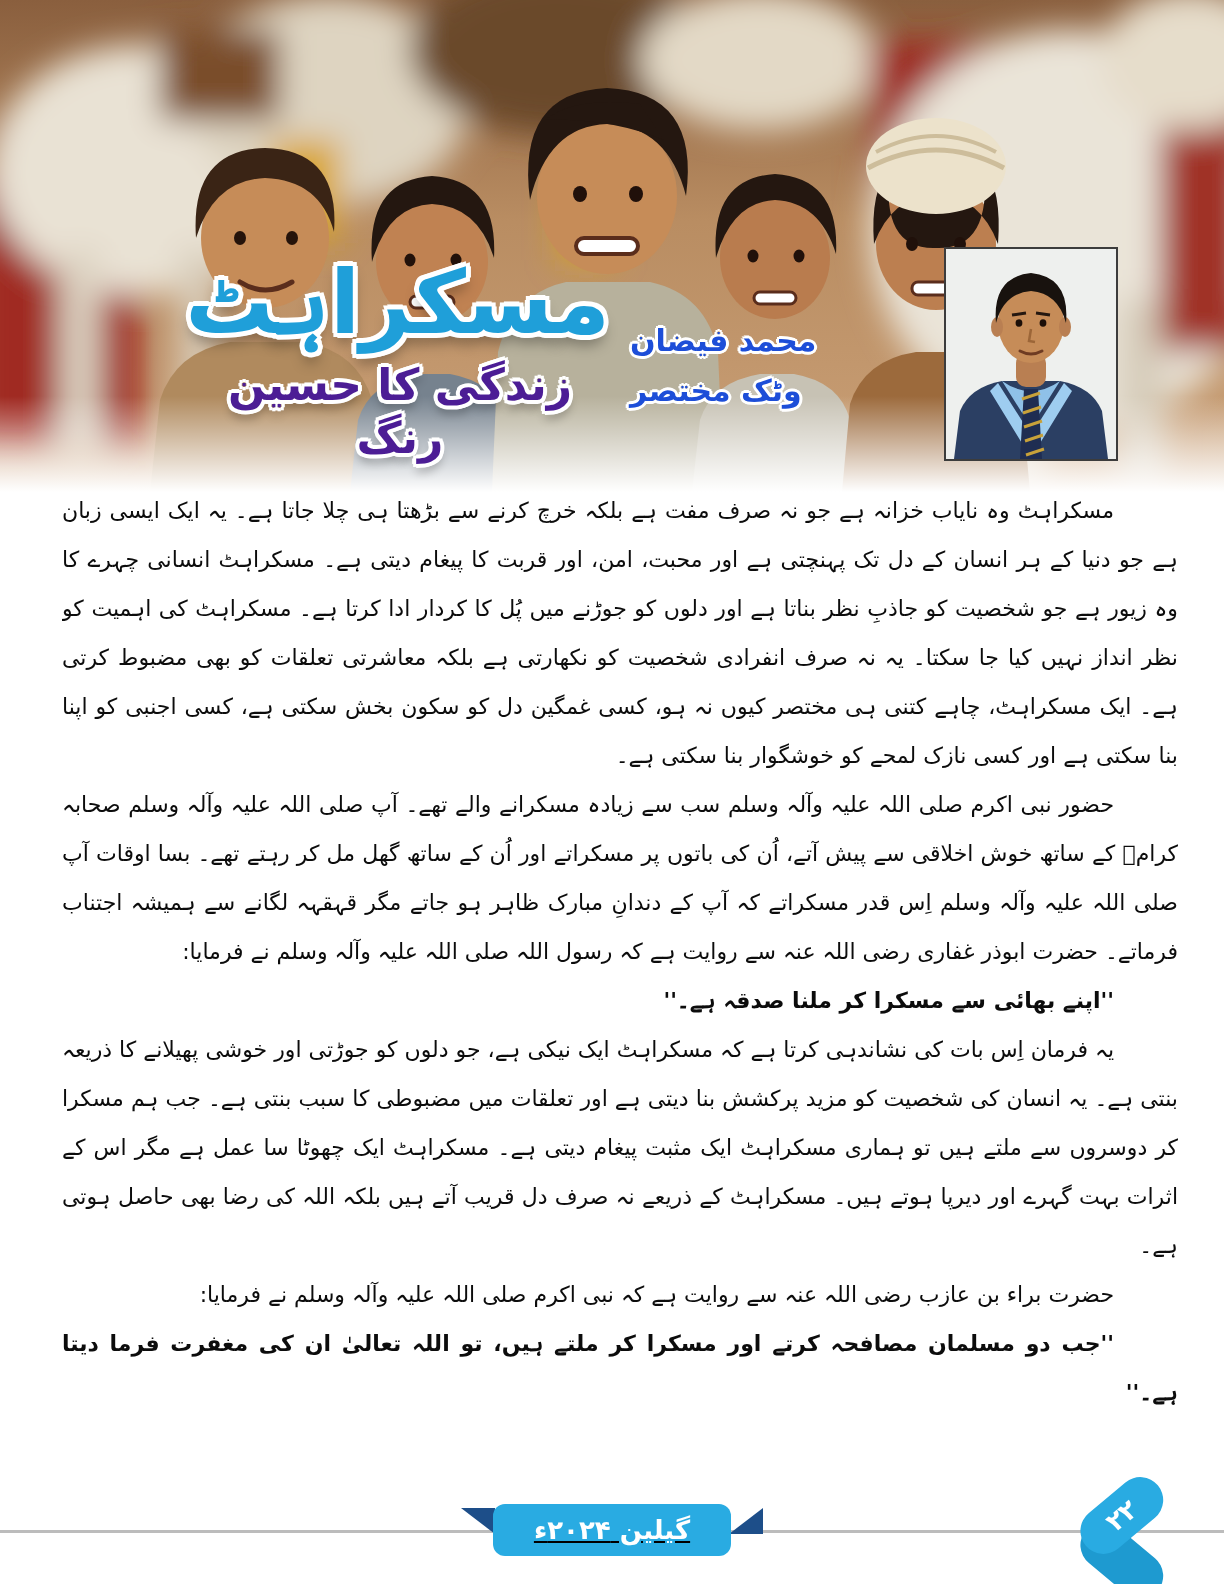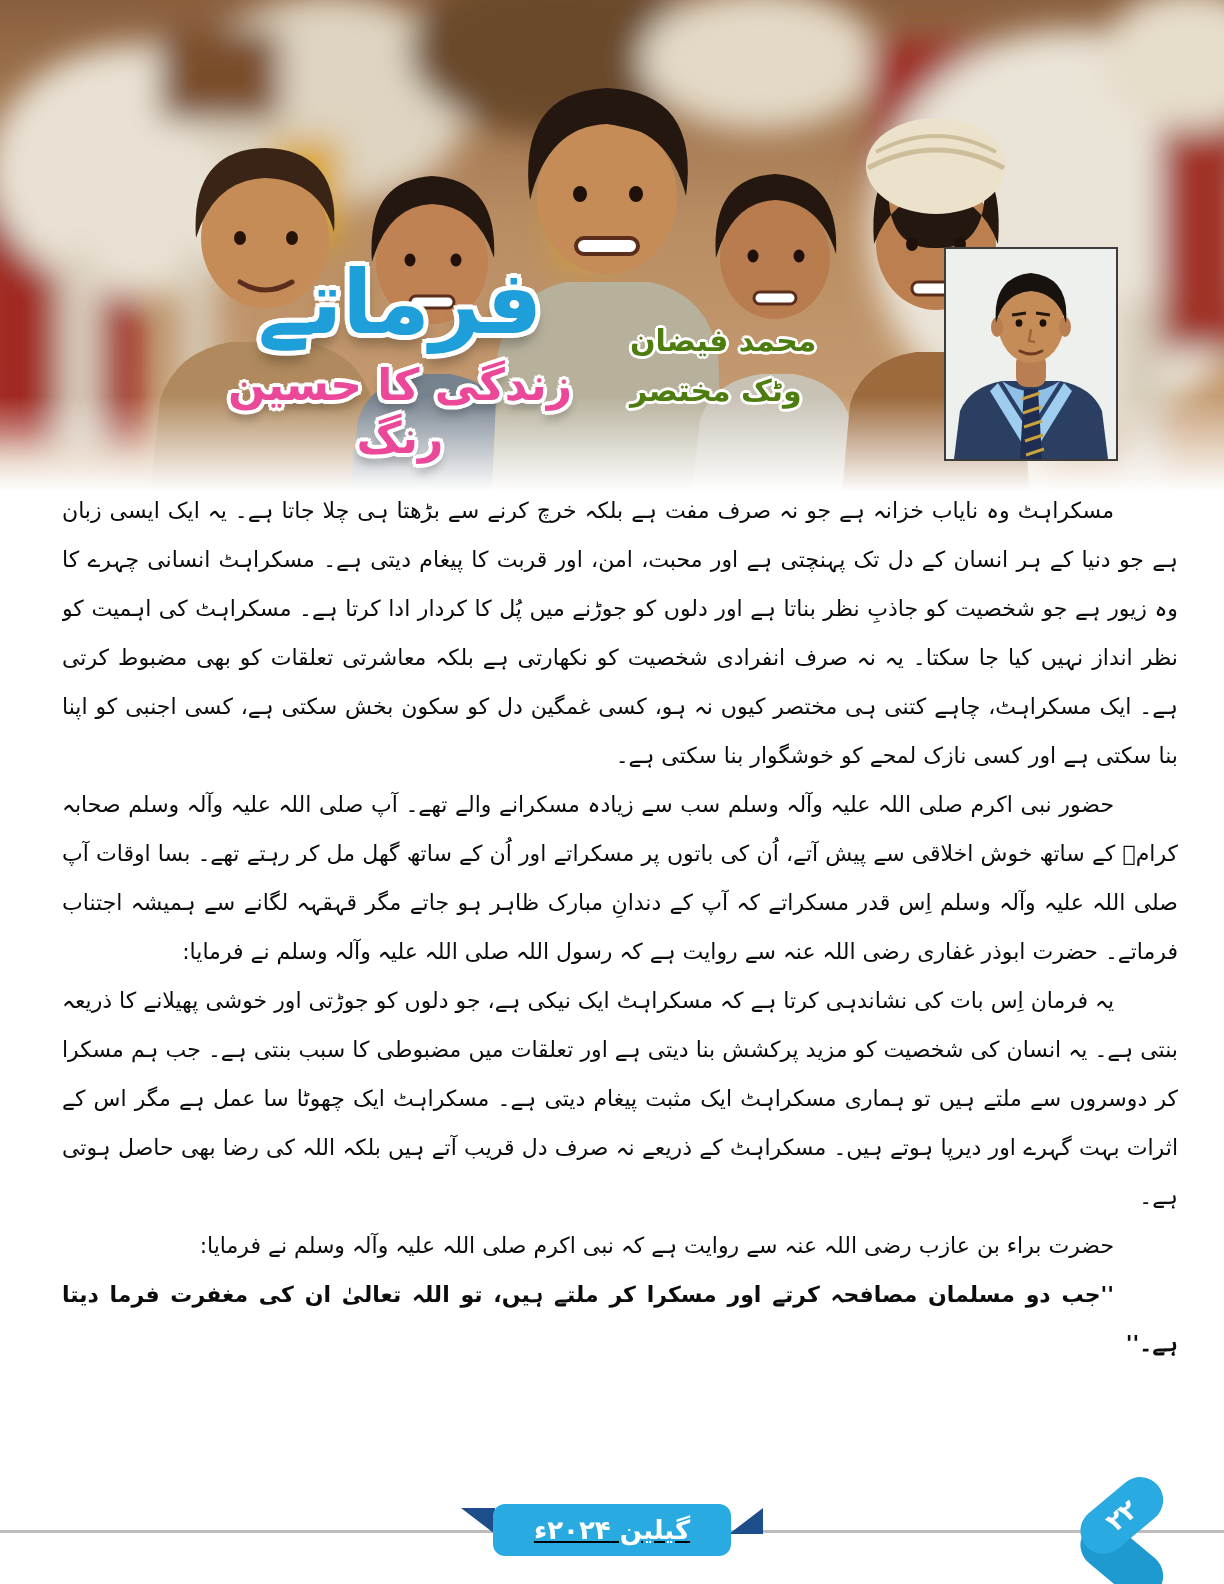--- a/index.html
+++ b/index.html
@@ -19,33 +19,33 @@
     direction:rtl; text-align:center; pointer-events:none;
   }
   .page-title {
     font-size:88px; font-weight:bold; color:#1f9fd9; line-height:1.15;
     text-shadow:
       -4px -4px 0 #fff, 4px -4px 0 #fff, -4px 4px 0 #fff, 4px 4px 0 #fff,
       0 -5px 0 #fff, 0 5px 0 #fff, -5px 0 0 #fff, 5px 0 0 #fff,
       0 10px 14px rgba(0,0,0,.35);
   }
   .page-subtitle {
-    margin-top:6px; font-size:44px; font-weight:bold; color:#ec4899; line-height:1.2;
+    margin-top:6px; font-size:44px; font-weight:bold; color:#4c1d95; line-height:1.2;
     text-shadow:
       -3px -3px 0 #fff, 3px -3px 0 #fff, -3px 3px 0 #fff, 3px 3px 0 #fff,
       0 -4px 0 #fff, 0 4px 0 #fff, -4px 0 0 #fff, 4px 0 0 #fff,
       0 8px 10px rgba(0,0,0,.3);
   }
 
   .author-block {
     position:absolute; right:294px; top:316px; width:300px;
     direction:rtl; text-align:left; pointer-events:none;
   }
   .author-line {
-    font-size:30px; font-weight:bold; color:#4d7c0f; line-height:50px;
+    font-size:30px; font-weight:bold; color:#1d4ed8; line-height:50px;
     text-shadow:
       -2px -2px 0 #fff, 2px -2px 0 #fff, -2px 2px 0 #fff, 2px 2px 0 #fff,
       0 -3px 0 #fff, 0 3px 0 #fff, -3px 0 0 #fff, 3px 0 0 #fff;
     white-space:nowrap;
   }
 
   .author-photo {
     position:absolute; left:944px; top:247px; width:174px; height:214px;
     border:2px solid #3c3c3c; background:#eef0ee; overflow:hidden;
   }
@@ -189,21 +189,21 @@
           <ellipse cx="912" cy="244" rx="6" ry="7" fill="#20100a"></ellipse>
           <ellipse cx="960" cy="244" rx="6" ry="7" fill="#20100a"></ellipse>
           <rect x="912" y="282" width="48" height="13" rx="6" fill="#ffffff" stroke="#5a2d1c" stroke-width="3"></rect>
         </g>
       </g>
 
       <rect x="0" y="396" width="1224" height="96" fill="url(#fadeGrad)"></rect>
     </svg>
 
     <div class="title-block">
-      <div class="page-title">فرماتے</div>
+      <div class="page-title">مسکراہٹ</div>
       <div class="page-subtitle">زندگی کا حسین رنگ</div>
     </div>
 
     <div class="author-block">
       <div class="author-line">محمد فیضان</div>
       <div class="author-line">وٹک مختصر</div>
     </div>
 
     <div class="author-photo">
       <svg width="170" height="210" viewBox="0 0 170 210">
@@ -234,20 +234,21 @@
 
         <path d="M85 80 L83 92 L89 93" stroke="#9c6638" stroke-width="2.5" fill="none"></path>
         <path d="M74 102 Q85 108 96 102" stroke="#6e3b22" stroke-width="3" fill="none" stroke-linecap="round"></path>
       </svg>
     </div>
   </div>
 
   <div class="article">
     <p class="para">مسکراہٹ وہ نایاب خزانہ ہے جو نہ صرف مفت ہے بلکہ خرچ کرنے سے بڑھتا ہی چلا جاتا ہے۔ یہ ایک ایسی زبان ہے جو دنیا کے ہر انسان کے دل تک پہنچتی ہے اور محبت، امن، اور قربت کا پیغام دیتی ہے۔ مسکراہٹ انسانی چہرے کا وہ زیور ہے جو شخصیت کو جاذبِ نظر بناتا ہے اور دلوں کو جوڑنے میں پُل کا کردار ادا کرتا ہے۔ مسکراہٹ کی اہمیت کو نظر انداز نہیں کیا جا سکتا۔ یہ نہ صرف انفرادی شخصیت کو نکھارتی ہے بلکہ معاشرتی تعلقات کو بھی مضبوط کرتی ہے۔ ایک مسکراہٹ، چاہے کتنی ہی مختصر کیوں نہ ہو، کسی غمگین دل کو سکون بخش سکتی ہے، کسی اجنبی کو اپنا بنا سکتی ہے اور کسی نازک لمحے کو خوشگوار بنا سکتی ہے۔</p>
     <p class="para">حضور نبی اکرم صلی اللہ علیہ وآلہ وسلم سب سے زیادہ مسکرانے والے تھے۔ آپ صلی اللہ علیہ وآلہ وسلم صحابہ کرامؓ کے ساتھ خوش اخلاقی سے پیش آتے، اُن کی باتوں پر مسکراتے اور اُن کے ساتھ گھل مل کر رہتے تھے۔ بسا اوقات آپ صلی اللہ علیہ وآلہ وسلم اِس قدر مسکراتے کہ آپ کے دندانِ مبارک ظاہر ہو جاتے مگر قہقہہ لگانے سے ہمیشہ اجتناب فرماتے۔ حضرت ابوذر غفاری رضی اللہ عنہ سے روایت ہے کہ رسول اللہ صلی اللہ علیہ وآلہ وسلم نے فرمایا:</p>
+    <p class="quote">''اپنے بھائی سے مسکرا کر ملنا صدقہ ہے۔''</p>
     <p class="para">یہ فرمان اِس بات کی نشاندہی کرتا ہے کہ مسکراہٹ ایک نیکی ہے، جو دلوں کو جوڑتی اور خوشی پھیلانے کا ذریعہ بنتی ہے۔ یہ انسان کی شخصیت کو مزید پرکشش بنا دیتی ہے اور تعلقات میں مضبوطی کا سبب بنتی ہے۔ جب ہم مسکرا کر دوسروں سے ملتے ہیں تو ہماری مسکراہٹ ایک مثبت پیغام دیتی ہے۔ مسکراہٹ ایک چھوٹا سا عمل ہے مگر اس کے اثرات بہت گہرے اور دیرپا ہوتے ہیں۔ مسکراہٹ کے ذریعے نہ صرف دل قریب آتے ہیں بلکہ اللہ کی رضا بھی حاصل ہوتی ہے۔</p>
     <p class="para">حضرت براء بن عازب رضی اللہ عنہ سے روایت ہے کہ نبی اکرم صلی اللہ علیہ وآلہ وسلم نے فرمایا:</p>
     <p class="quote">''جب دو مسلمان مصافحہ کرتے اور مسکرا کر ملتے ہیں، تو اللہ تعالیٰ ان کی مغفرت فرما دیتا ہے۔''</p>
 
   </div>
 
   <div class="footer-rule"></div>
 
   <div class="fold fold-left"></div>
   <div class="fold fold-right"></div>

